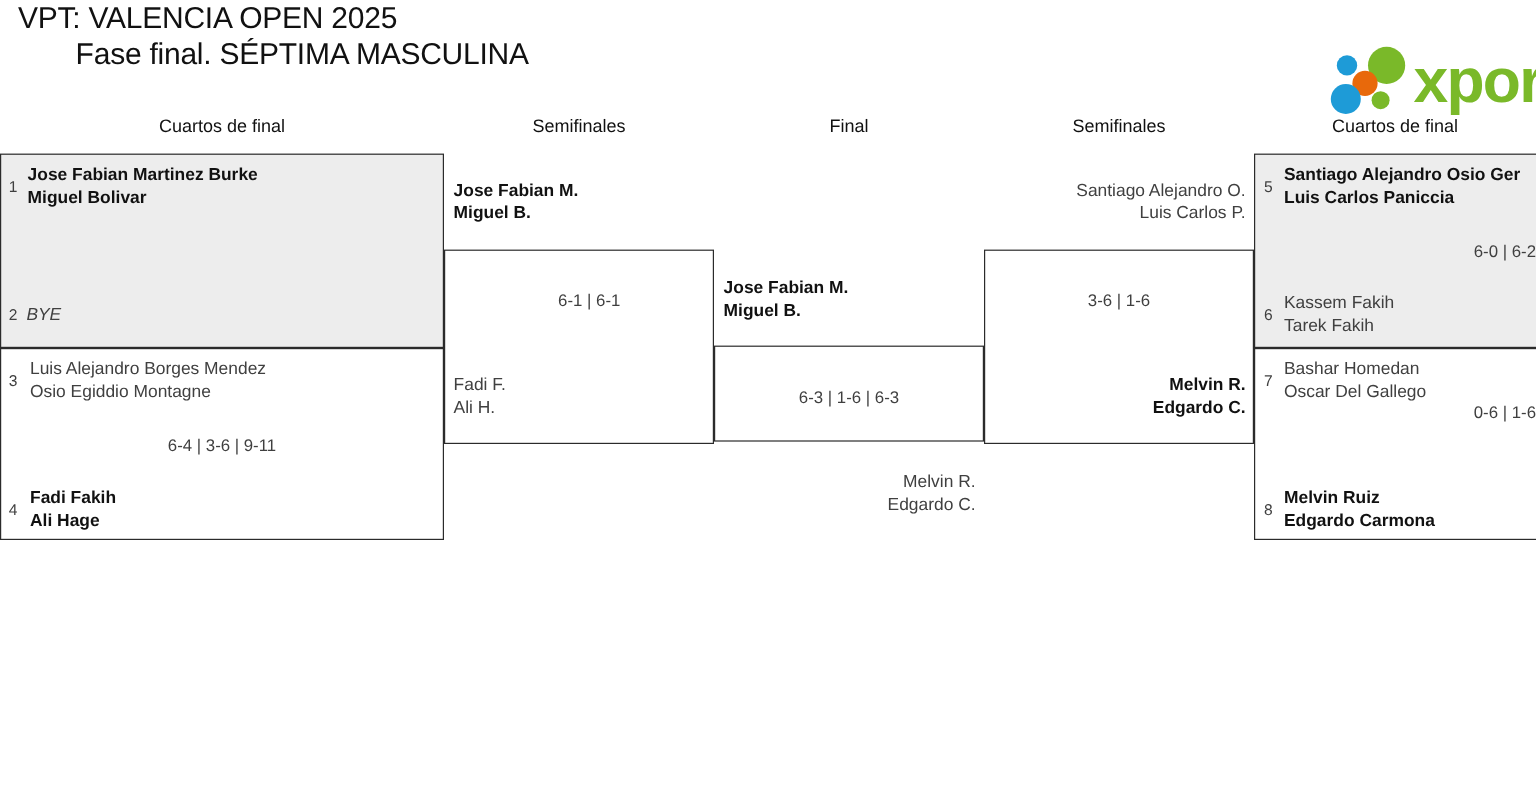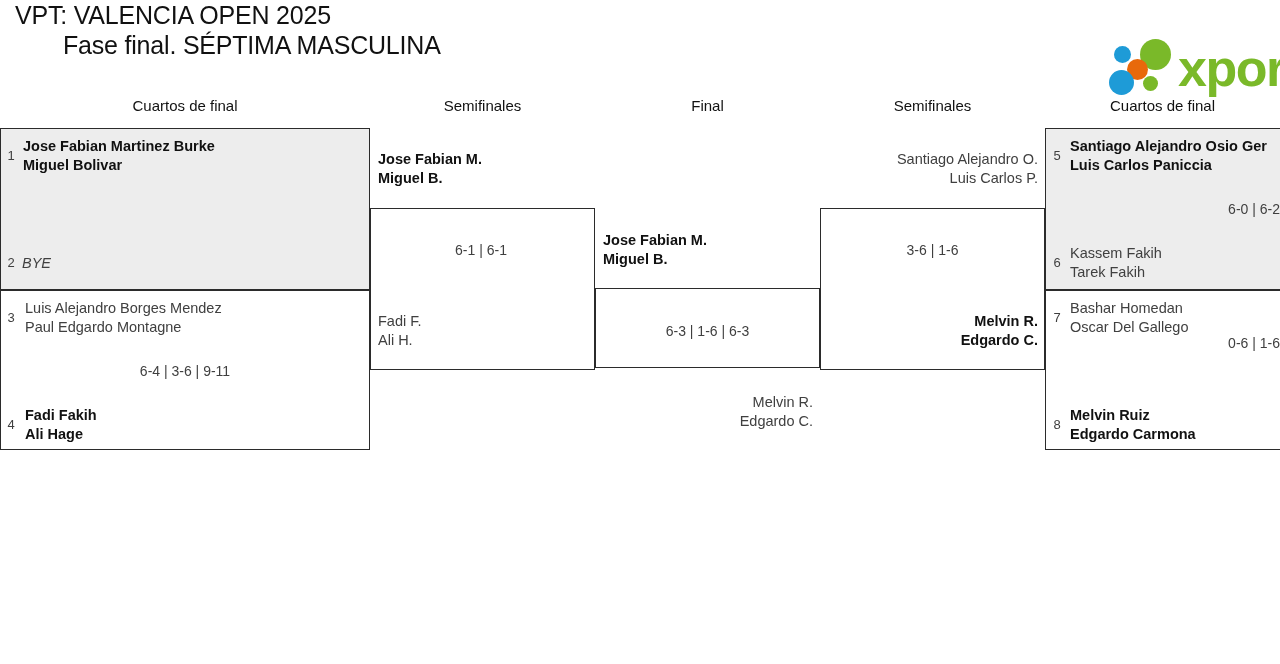--- a/index.html
+++ b/index.html
@@ -166,39 +166,39 @@
 <div class="seed" style="left:2px; top:254px;">2</div>
 <div class="team loser" style="left:22px; top:254px;font-style:italic;">
   <span class="line">BYE</span>
 </div>
 
 <div class="match-box plain" style="left:0px; top:290px; width:370px; height:160px;"></div>
 
 <div class="seed" style="left:2px; top:309px;">3</div>
 <div class="team loser" style="left:25px; top:299px;">
   <span class="line">Luis Alejandro Borges Mendez</span>
-  <span class="line">Paul Edgardo Montagne</span>
+  <span class="line">Osio Egiddio Montagne</span>
 </div>
 
 <div class="score center" style="left:0px; top:362px; width:370px;">6-4 | 3-6 | 9-11</div>
 
 <div class="seed" style="left:2px; top:416px;">4</div>
 <div class="team winner" style="left:25px; top:406px;">
   <span class="line">Fadi Fakih</span>
   <span class="line">Ali Hage</span>
 </div>
 
 <div class="match-box plain" style="left:370px; top:208px; width:225px; height:162px;"></div>
 
 <div class="team winner" style="left:378px; top:150px;">
   <span class="line">Jose Fabian M.</span>
   <span class="line">Miguel B.</span>
 </div>
 
-<div class="score center" style="left:360px; top:241px; width:242px;">6-1 | 6-1</div>
+<div class="score center" style="left:370px; top:241px; width:242px;">6-1 | 6-1</div>
 
 <div class="team loser" style="left:378px; top:312px;">
   <span class="line">Fadi F.</span>
   <span class="line">Ali H.</span>
 </div>
 
 <div class="match-box plain" style="left:595px; top:288px; width:225px; height:80px;"></div>
 
 <div class="team winner" style="left:603px; top:231px;">
   <span class="line">Jose Fabian M.</span>

